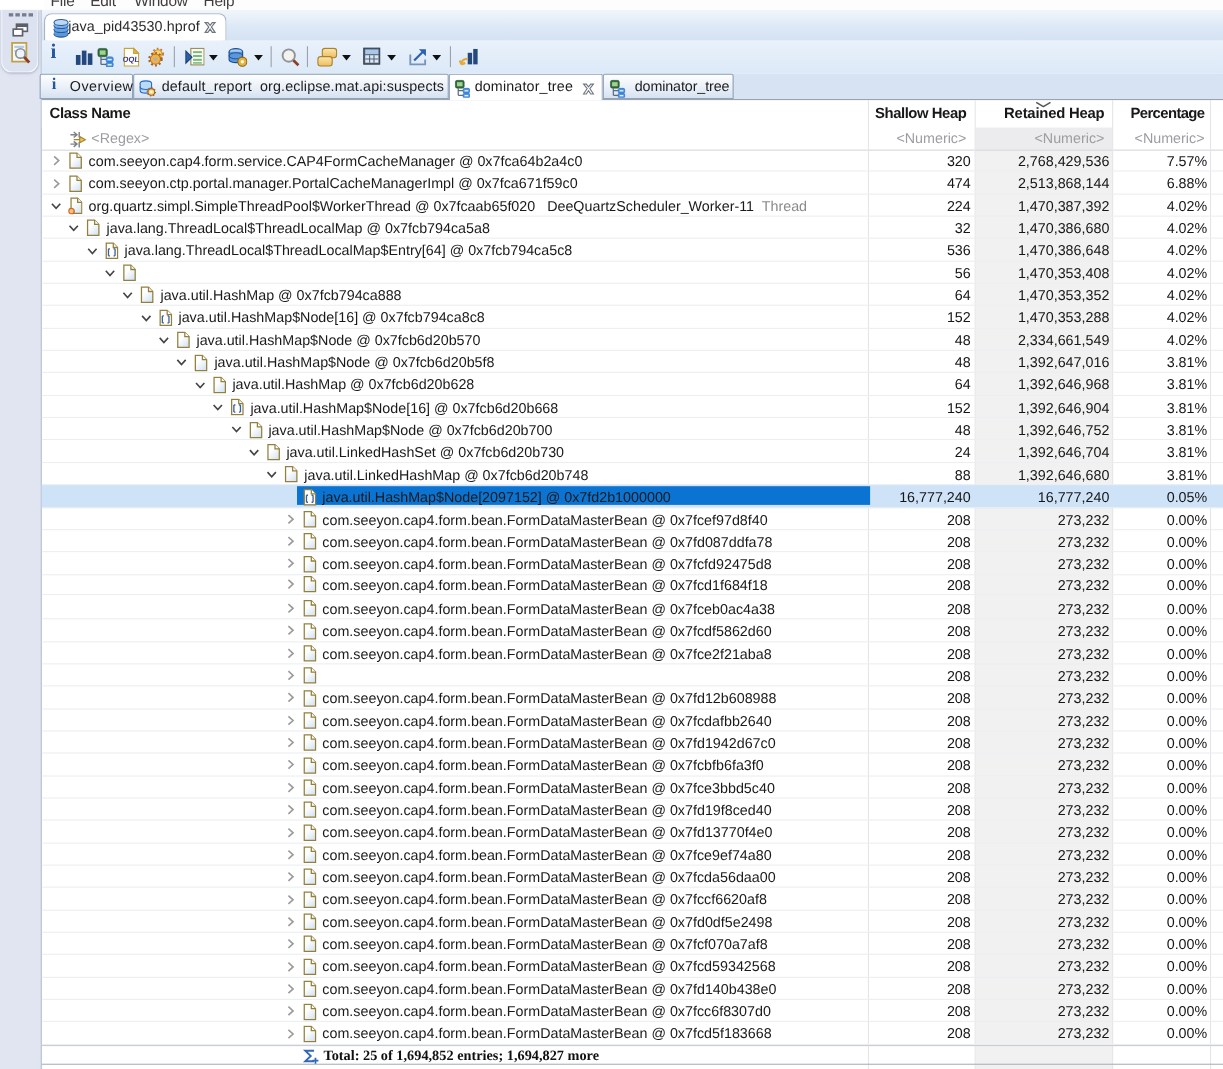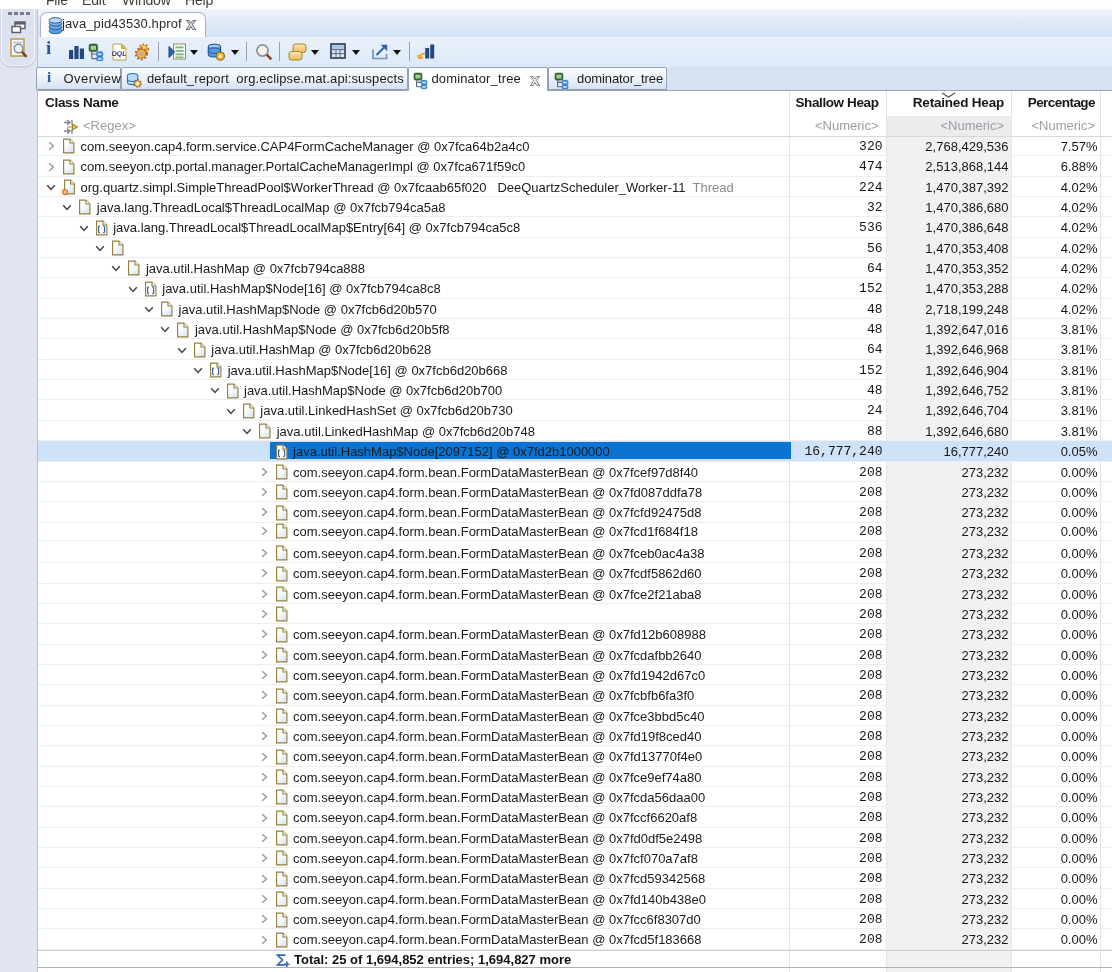--- a/index.html
+++ b/index.html
@@ -38,24 +38,24 @@
 .row { position:absolute; left:0; width:1074px; height:20.35px; border-bottom:1px solid #eceef1; z-index:2; }
 .row.sel { background:#cfe3f8; }
 .selbar { position:absolute; left:231.5px; top:0.5px; width:521px; height:17.8px; background:#0b74d2; }
 .cvw { position:absolute; top:5.2px; width:10px; height:10px; }
 .cv { width:10px; height:10px; display:block; }
 .iw { position:absolute; top:2.4px; width:13px; height:16px; }
 .oi { width:13px; height:16px; display:block; }
 .txt { position:absolute; top:3px; font-size:13px; color:#1a1a1a; white-space:nowrap; z-index:2; }
 .gy { color:#8a8a8a; }
 .num { position:absolute; top:3px; font-size:13px; color:#161616; }
-.n1 { right:229.5px;font-family:Liberation Mono, monospace; }
+.n1 { right:229.5px; }
 .n2 { right:103.5px; }
 .n3 { right:14.5px; }
-#totrow { position:absolute; left:0; top:940.80px; width:1074px; height:18px; background:transparent; border-top:1px solid #c9ced4; border-bottom:1px solid #aab2bc; z-index:6; }
+#totrow { position:absolute; left:0; top:940.80px; width:1074px; height:18px; background:transparent; border-top:1px solid #c9ced4; border-bottom:1px solid #aab2bc; z-index:6;font-family:Liberation Serif, serif; }
 #totrow .t { position:absolute; left:256px; top:1.5px; font-size:13px; font-weight:bold; color:#101010; }
 </style></head>
 <body>
 <svg width="0" height="0" style="position:absolute">
     <defs>
 <symbol id="i-doc" viewBox="0 0 13 16">
   <path d="M1.6 1.1 H8 L11.9 5 V14.9 H1.6 Z" fill="url(#gdoc)" stroke="#93803d" stroke-width="1.15"></path>
   <path d="M8 1.1 V5 H11.9" fill="#fffef8" stroke="#93803d" stroke-width="1.15"></path>
 </symbol>
 <symbol id="i-arr" viewBox="0 0 13 16">
@@ -415,21 +415,21 @@
             <path d="M1.2 3.2 L5 7.4 L8.8 3.2" fill="none" stroke="#454545" stroke-width="1.5"></path>
           </svg>
         </span>
         <span class="iw" style="left:122.10000000000002px">
           <svg class="oi" viewBox="0 0 13 16">
             <use href="#i-doc"></use>
           </svg>
         </span>
         <span class="txt" style="left:140.60000000000002px">java.util.HashMap$Node @ 0x7fcb6d20b570</span>
         <span class="num n1">48</span>
-        <span class="num n2">2,718,199,248</span>
+        <span class="num n2">2,334,661,549</span>
         <span class="num n3">4.02%</span>
       </div>
 <div class="row" style="top:310.11px">
         <span class="cvw" style="left:122.45000000000002px">
           <svg class="cv" viewBox="0 0 10 10">
             <path d="M1.2 3.2 L5 7.4 L8.8 3.2" fill="none" stroke="#454545" stroke-width="1.5"></path>
           </svg>
         </span>
         <span class="iw" style="left:138.45000000000002px">
           <svg class="oi" viewBox="0 0 13 16">

